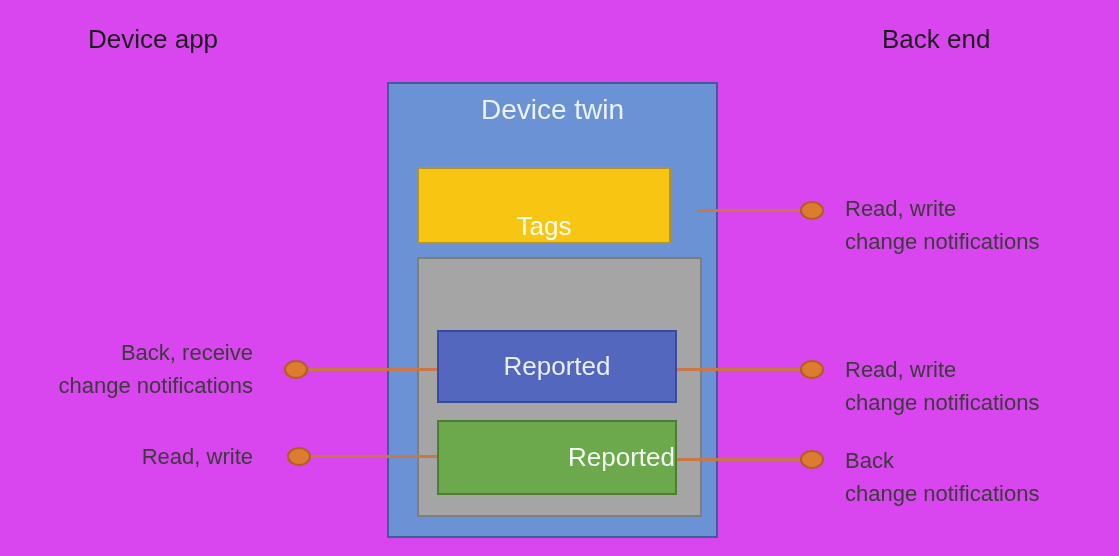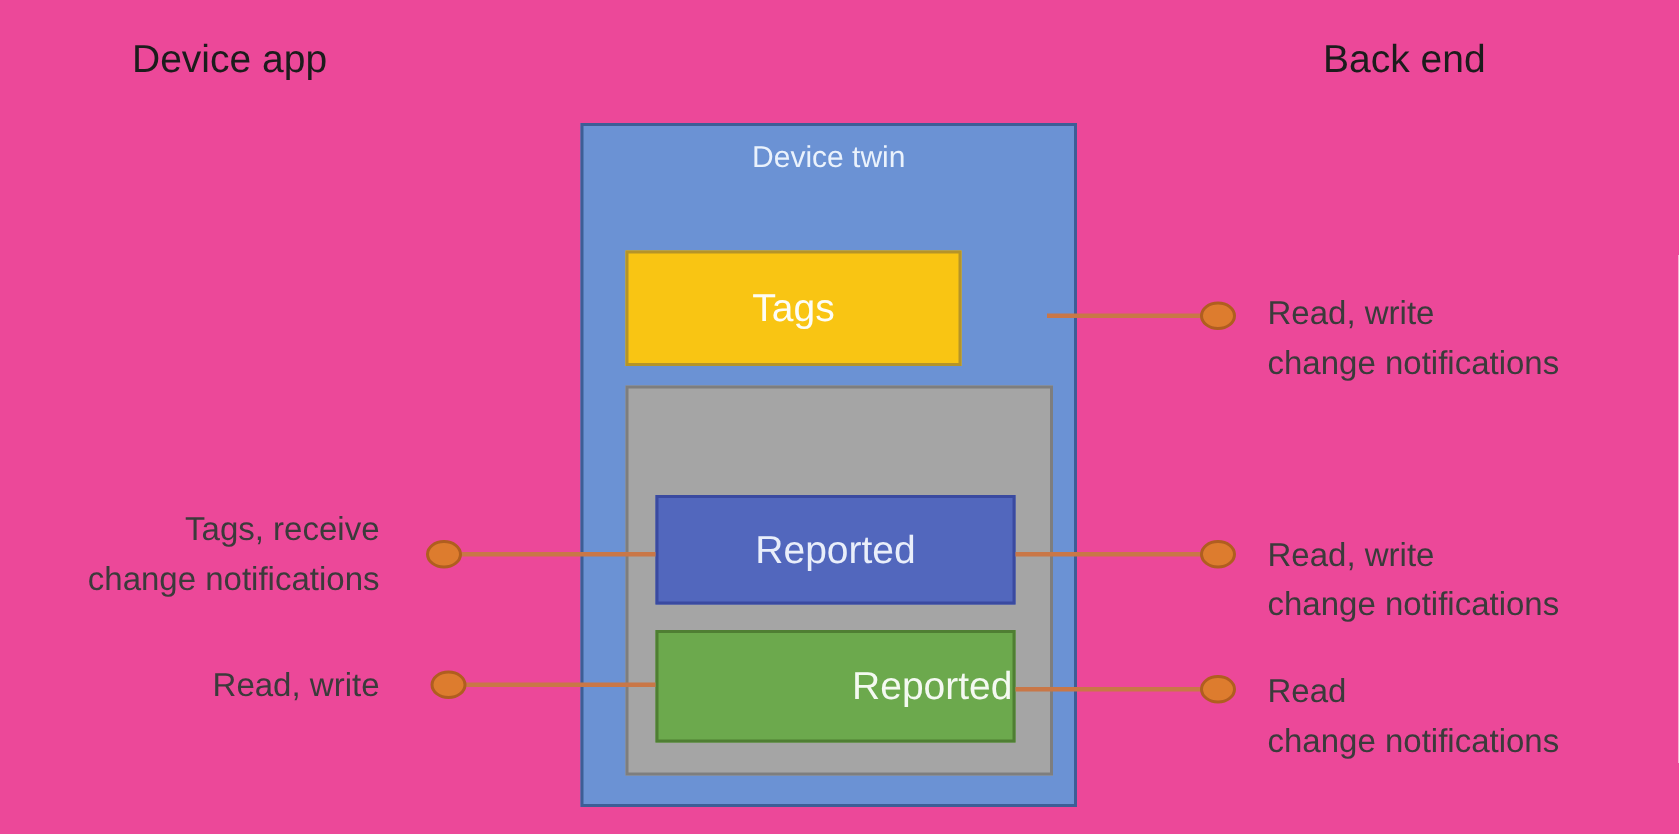--- a/index.html
+++ b/index.html
@@ -5,21 +5,21 @@
   html, body {
     margin: 0;
     padding: 0;
     background: #ffffff;
     font-family: "Liberation Sans", "DejaVu Sans", sans-serif;
   }
   .canvas {
     position: relative;
     width: 1119px;
     height: 556px;
-    background: #ec4899;
+    background: #d946ef;
     overflow: hidden;
   }
   .actor-label {
     position: absolute;
     top: 24px;
     font-size: 26px;
     color: #1c1c1c;
     white-space: nowrap;
   }
   .actor-left  { left: 88px; }
@@ -35,35 +35,35 @@
     background: #6B92D4;
     border: 2px solid #3D5E96;
     box-sizing: border-box;
   }
   .twin-title {
     position: absolute;
     left: 387px;
     top: 94px;
     width: 331px;
     text-align: center;
-    font-size: 20px;
+    font-size: 28px;
     color: #EAF2FC;
   }
 
   .tags-box {
     position: absolute;
     left: 417px;
     top: 167px;
-    width: 224px;
+    width: 254px;
     height: 77px;
     background: #F9C513;
     border: 2px solid #B59428;
     box-sizing: border-box;
     display: flex;
-    align-items: center;
+    align-items: flex-end;
     justify-content: center;
     font-size: 26px;
     color: #FDFDF6;
   }
 
   .properties-box {
     position: absolute;
     left: 417px;
     top: 257px;
     width: 285px;
@@ -188,33 +188,33 @@
   <div class="conn-line line-reported-left"></div>
   <div class="conn-line line-reported-right"></div>
 
   <div class="conn-dot dot-tags-right"></div>
   <div class="conn-dot dot-desired-left"></div>
   <div class="conn-dot dot-desired-right"></div>
   <div class="conn-dot dot-reported-left"></div>
   <div class="conn-dot dot-reported-right"></div>
 
   <div class="ann ann-left-1">
-    <div>Tags, receive</div>
+    <div>Back, receive</div>
     <div>change notifications</div>
   </div>
   <div class="ann ann-left-2">
     <div>Read, write</div>
   </div>
 
   <div class="ann ann-right-1">
     <div>Read, write</div>
     <div>change notifications</div>
   </div>
   <div class="ann ann-right-2">
     <div>Read, write</div>
     <div>change notifications</div>
   </div>
   <div class="ann ann-right-3">
-    <div>Read</div>
+    <div>Back</div>
     <div>change notifications</div>
   </div>
 
 </div>
 
 </body></html>

